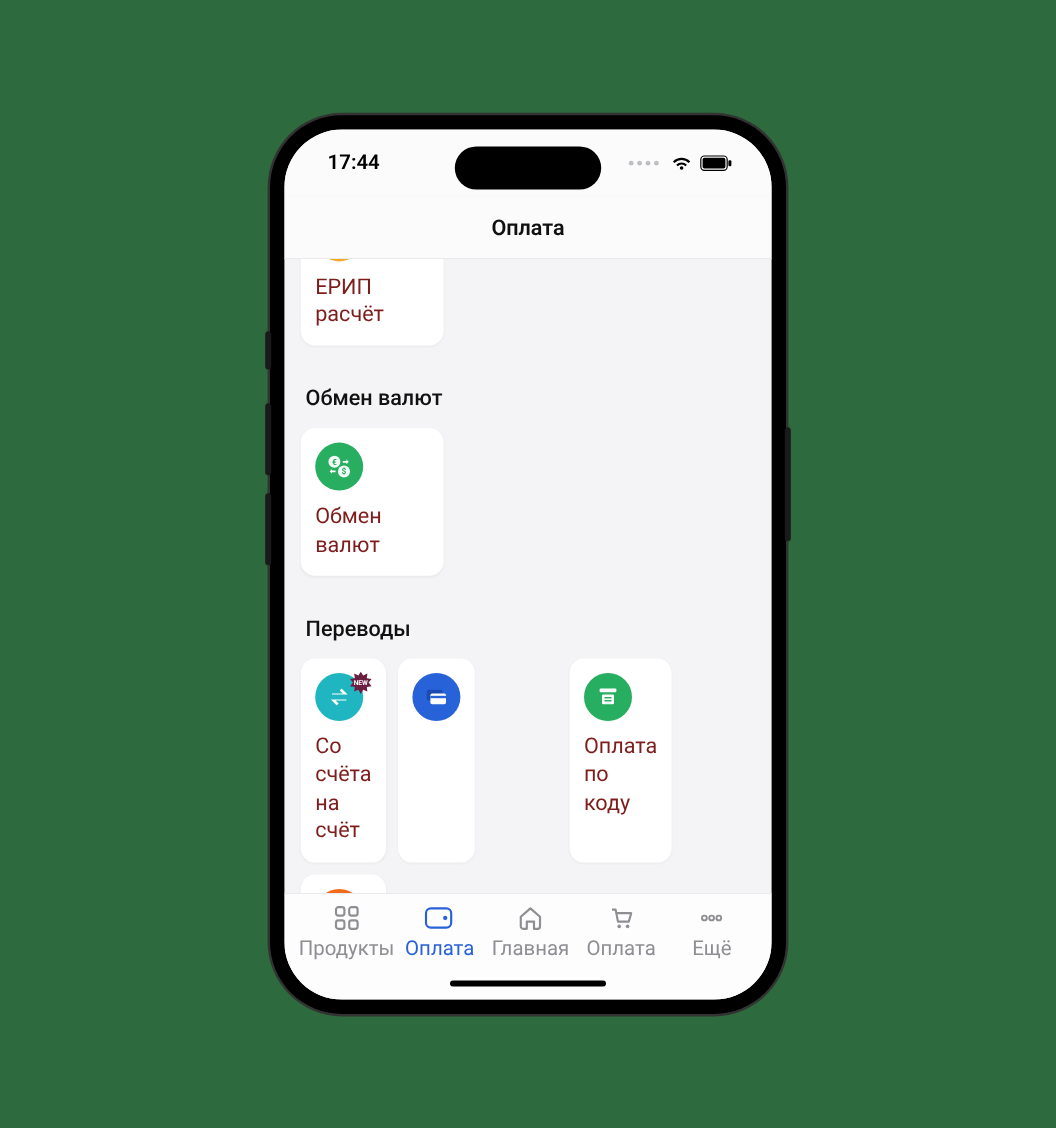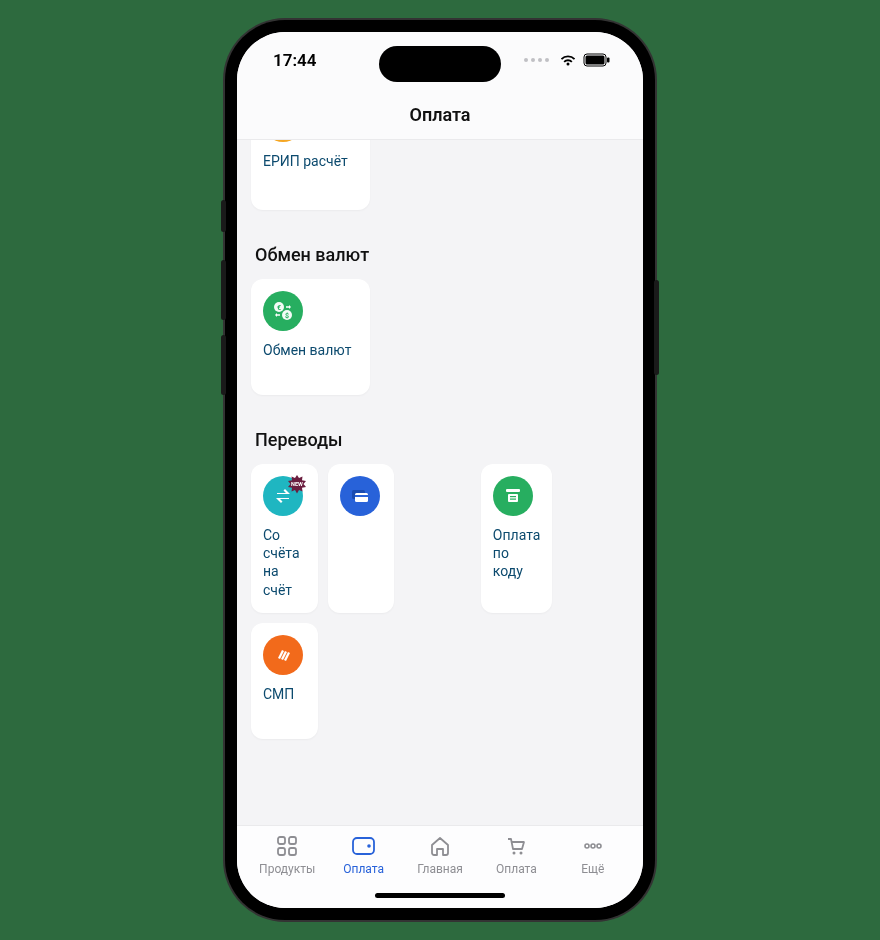--- a/index.html
+++ b/index.html
@@ -7,21 +7,21 @@
     width: 880px;
     height: 940px;
     background: #2d6a3e;
     display: flex;
     align-items: center;
     justify-content: center;
     font-family: -apple-system, BlinkMacSystemFont, "Segoe UI", Roboto, Arial, sans-serif;
   }
   .phone {
     width: 430px;
-    height: 900px;
+    height: 749px;
     background: #000;
     border-radius: 60px;
     padding: 12px;
     position: relative;
     box-shadow: 0 0 0 2px #333;
   }
   .side-btn { position: absolute; background: #1a1a1a; border-radius: 3px; }
   .side-left-1 { left: -4px; top: 180px; width: 5px; height: 32px; }
   .side-left-2 { left: -4px; top: 240px; width: 5px; height: 60px; }
   .side-left-3 { left: -4px; top: 315px; width: 5px; height: 60px; }
@@ -102,23 +102,23 @@
   .icon-circle {
     width: 40px;
     height: 40px;
     border-radius: 50%;
     display: flex;
     align-items: center;
     justify-content: center;
     margin-bottom: 10px;
   }
   .card-label {
-    font-size: 14px;
+    font-size: 18px;
     line-height: 1.3;
-    color: #0c4a6e;
+    color: #7f1d1d;
     white-space: pre-line;
   }
   .badge-new {
     position: absolute;
     top: 10px;
     right: 10px;
     width: 22px;
     height: 22px;
     display: flex;
     align-items: center;
@@ -131,21 +131,21 @@
     justify-content: space-around;
     padding: 8px 12px 6px;
   }
   .tab {
     flex: 1;
     display: flex;
     flex-direction: column;
     align-items: center;
     gap: 4px;
     color: #8e8e93;
-    font-size: 12px;
+    font-size: 17px;
   }
   .tab.active { color: #2862d9; }
   .tab-icon { width: 26px; height: 24px; display: flex; align-items: center; justify-content: center; }
   .home-indicator {
     height: 26px;
     background: #fdfdfe;
     display: flex;
     align-items: center;
     justify-content: center;
   }

